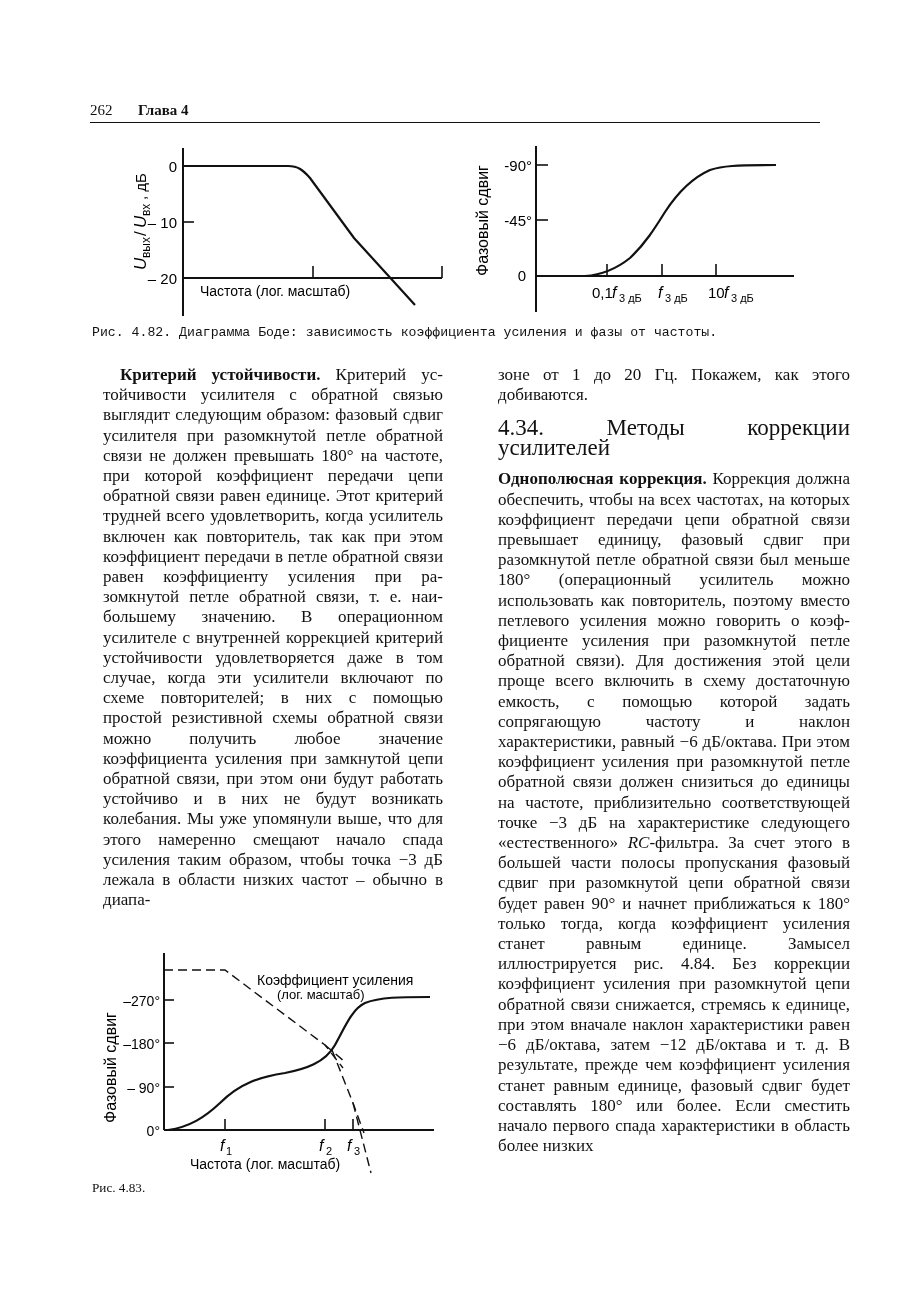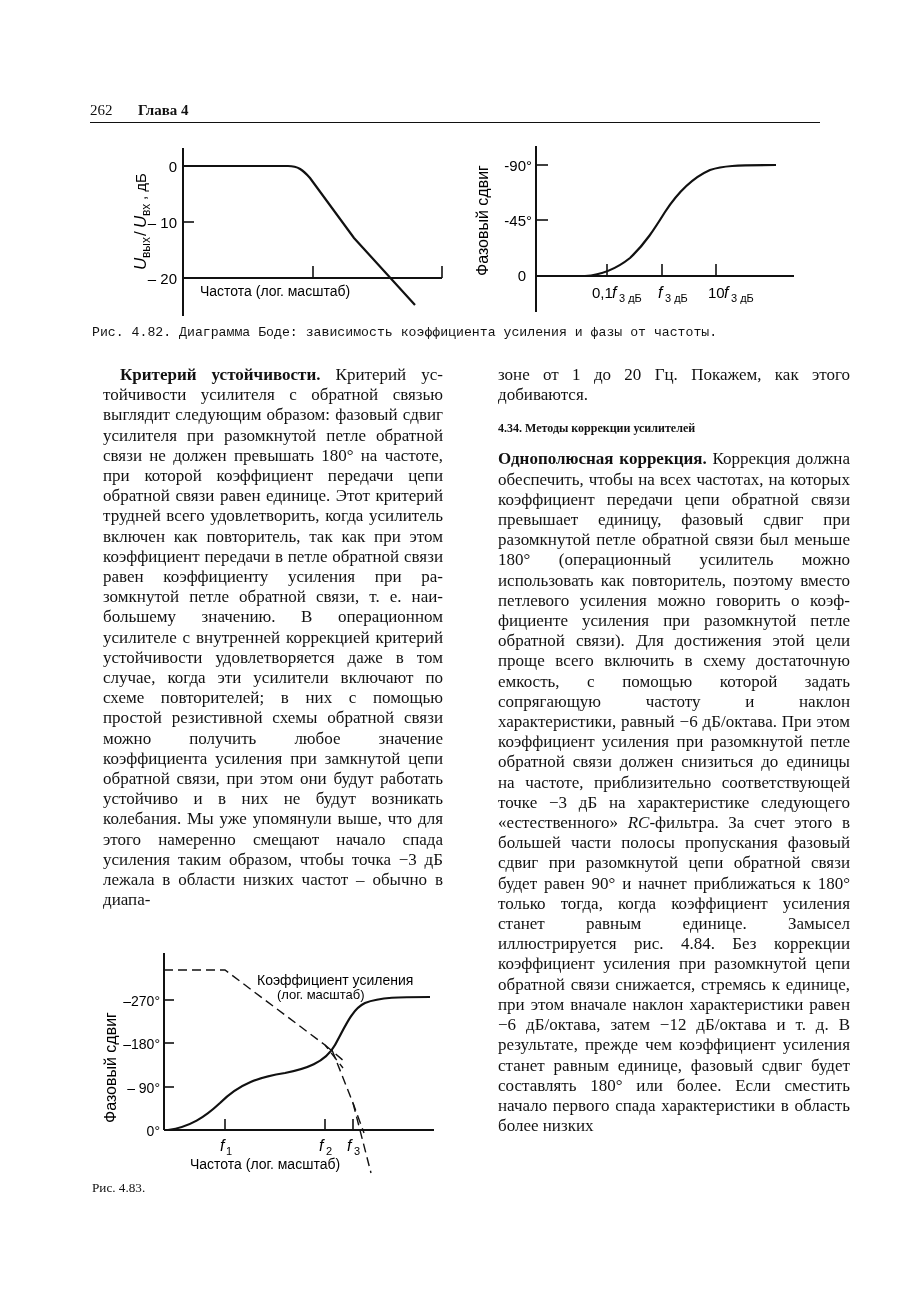--- a/index.html
+++ b/index.html
@@ -8,21 +8,21 @@
   .header .pnum { position:absolute; left:0; top:0; font-weight:normal; font-size:15px; }
   .header .chap { position:absolute; left:48px; top:0; font-weight:bold; font-size:15px;text-align:center; }
   .fig { position:absolute; }
   .fig svg { display:block; }
   .sans { font-family:"Liberation Sans", sans-serif; }
   .caption { position:absolute; font-size:13.2px; }
   .col { position:absolute; width:352px; font-size:17px; line-height:20.2px; text-align:justify; hyphens:manual; }
   .col p { margin:0; }
   .col .indent { text-indent:17px;margin-left:12px; }
   .col b { font-weight:bold; }
-  .col h3 { margin:0; font-size:12px; font-weight:bold; line-height:20px; }
+  .col h3 { margin:0; font-size:23px; font-weight:normal; line-height:20px; }
   .col i { }
 </style>
 </head>
 <body>
 
 <div class="header">
   <span class="pnum">262</span>
   <span class="chap">Глава 4</span>
 </div>
 

